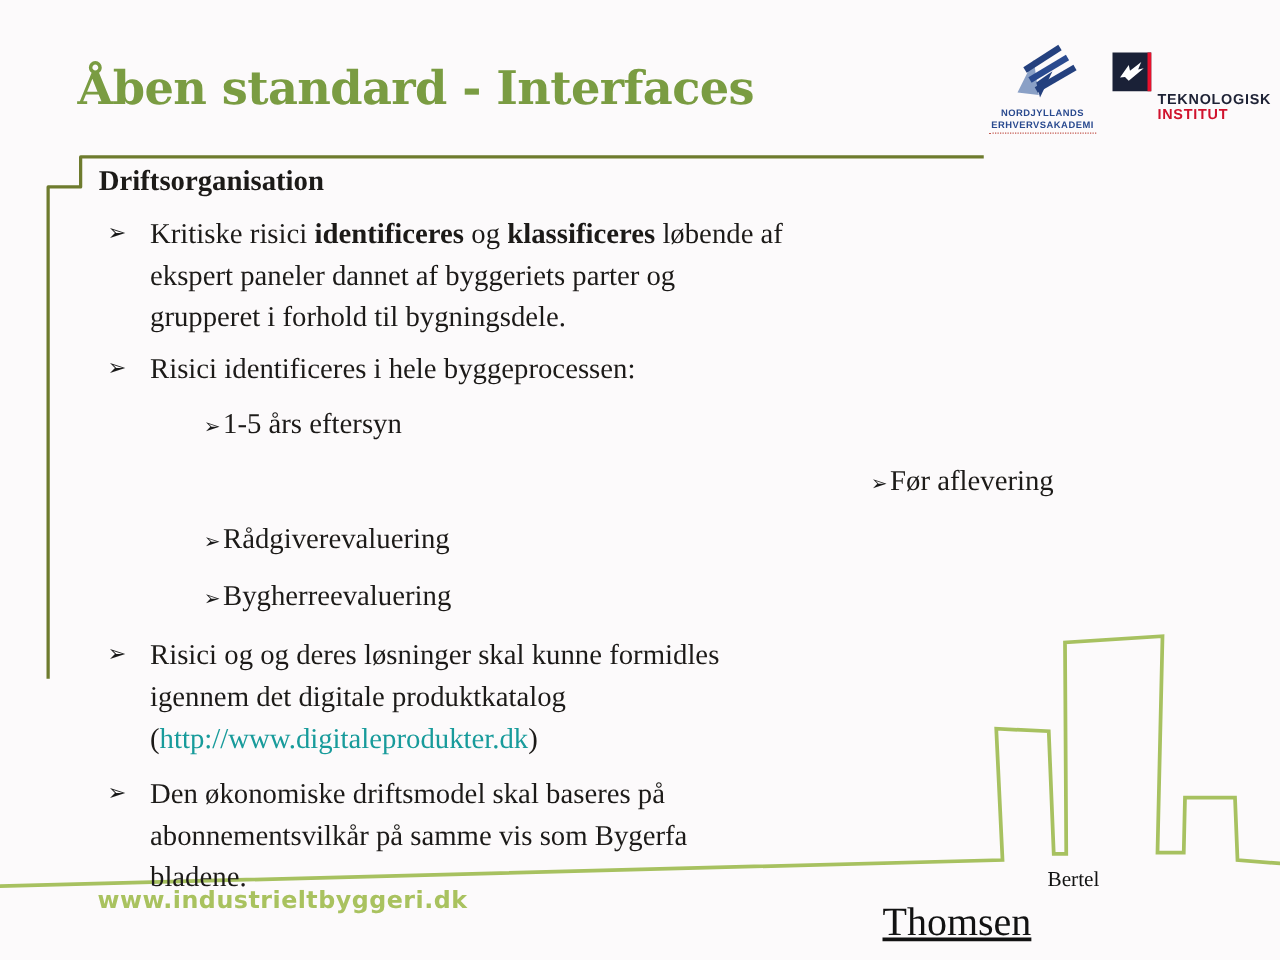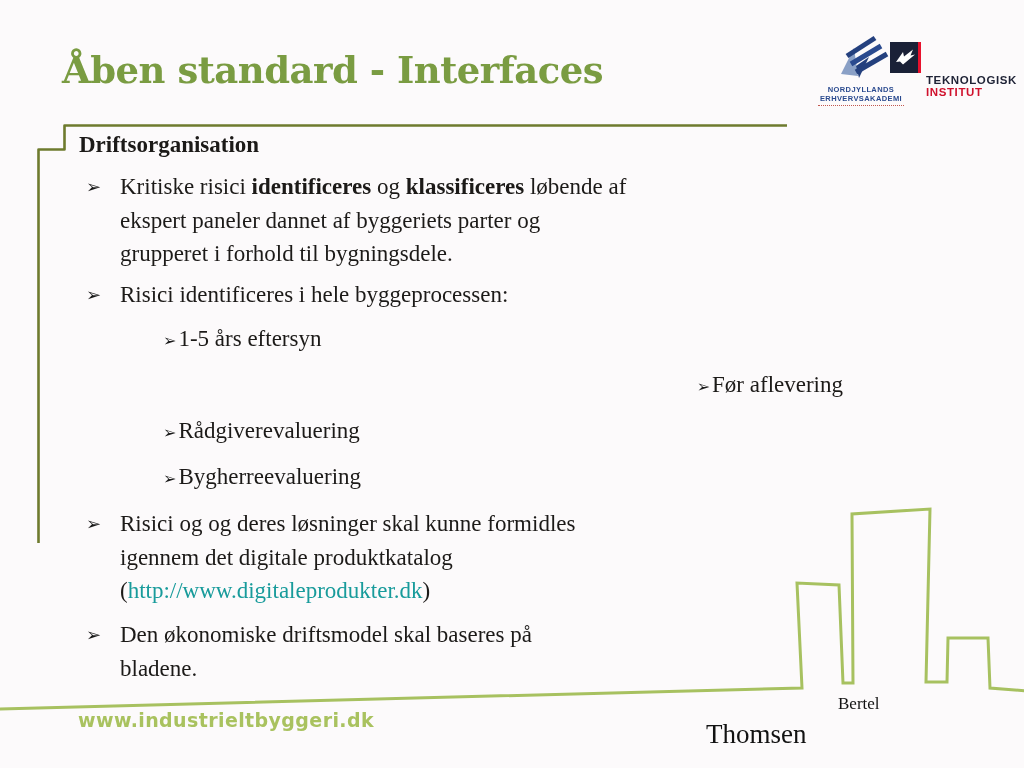--- a/index.html
+++ b/index.html
@@ -10,21 +10,21 @@
   }
   svg.decor{position:absolute;left:0;top:0;z-index:1;pointer-events:none;}
 
   .title{
     position:absolute;left:62px;top:48px;z-index:2;margin:0;
     font-family:"DejaVu Serif",serif;font-weight:bold;font-size:37px;
     letter-spacing:-0.5px;color:#7a9c42;white-space:nowrap;
   }
 
   
-  .ne-logo{position:absolute;left:786px;top:24px;width:96px;z-index:2;text-align:center;margin-left:27px;}
+  .ne-logo{position:absolute;left:786px;top:24px;width:96px;z-index:2;text-align:center;}
   .ne-text{font-family:"Liberation Sans","DejaVu Sans",sans-serif;font-weight:bold;
     font-size:7.5px;line-height:8.5px;letter-spacing:0.4px;color:#2a4a8f;}
   .ne-tagline{margin:2px auto 0;width:86px;height:0;border-bottom:1px dotted #c2574f;}
   .ti-logo{position:absolute;left:890px;top:42px;z-index:2;}
   .ti-square{position:relative;width:31px;height:31px;background:#1a2137;}
   .ti-stripe{position:absolute;right:0;top:0;width:3px;height:31px;background:#e8112d;}
   .ti-text{position:absolute;left:36px;top:33px;
     font-family:"Liberation Sans","DejaVu Sans",sans-serif;font-weight:bold;
     font-size:11.5px;line-height:11.5px;letter-spacing:0.6px;white-space:nowrap;}
   .ti-line1{color:#1e2235;}
@@ -44,21 +44,21 @@
   .submarker{font-family:"DejaVu Sans",sans-serif;font-size:16px;margin-right:2px;color:#191919;}
   .link{color:#189b9b;cursor:pointer;}
 
   
   .website{
     position:absolute;left:78px;top:709px;z-index:2;
     font-family:"DejaVu Sans",sans-serif;font-weight:bold;font-size:19px;
     letter-spacing:0.4px;color:#a9c25f;
   }
   .author1{position:absolute;left:838px;top:694px;z-index:2;font-size:17px;color:#121212;}
-  .author2{position:absolute;left:706px;top:719px;z-index:2;font-size:27px;color:#121212;}
+  .author2{position:absolute;left:706px;top:719px;z-index:2;font-size:32px;color:#121212;text-decoration:underline;}
 </style>
 </head>
 <body>
 
 <div class="slide">
 
   <svg class="decor" width="1024" height="768" viewBox="0 0 1024 768">
     <path d="M787,125.5 L64.5,125.5 L64.5,149.5 L38.5,149.5 L38.5,543" fill="none" stroke="#6e7b2e" stroke-width="2.6" stroke-linejoin="round"></path>
     <path d="M-3,709 L802,688 L797,583 L839,585 L843,683 L853,683 L852,514 L930,509 L926,682 L947,682 L948,638 L988,638 L990,688 L1027,691" fill="none" stroke="#a7c160" stroke-width="3" stroke-linejoin="miter"></path>
   </svg>
@@ -126,20 +126,21 @@
       <div>Risici og og deres løsninger skal kunne formidles</div>
       <div>igennem det digitale produktkatalog</div>
       <div><span>(</span><span class="link">http://www.digitaleprodukter.dk</span><span>)</span></div>
     </div>
   </div>
 
   <div class="block bullet" style="top:618px;">
     <span class="marker">➢</span>
     <div class="btext">
       <div>Den økonomiske driftsmodel skal baseres på</div>
+      <div>abonnementsvilkår på samme vis som Bygerfa</div>
       <div>bladene.</div>
     </div>
   </div>
 
   <div class="website">www.industrieltbyggeri.dk</div>
   <div class="author1">Bertel</div>
   <div class="author2">Thomsen</div>
 
 </div>
 

